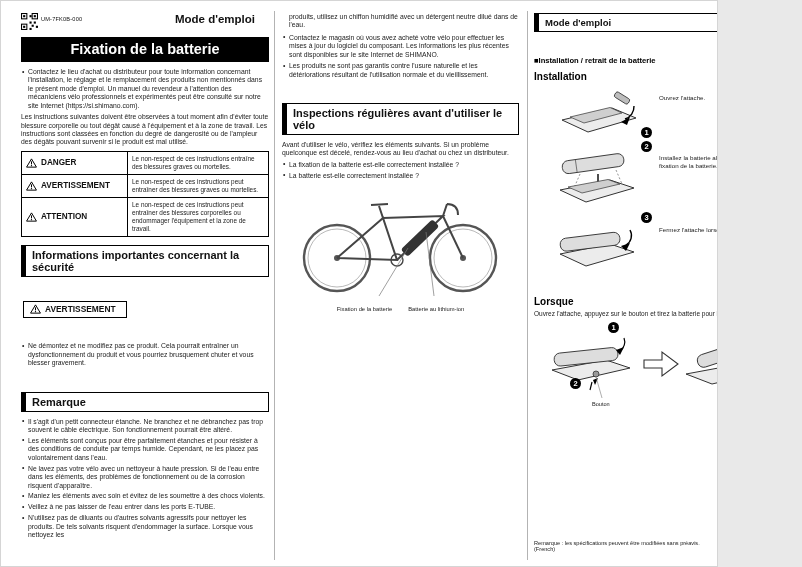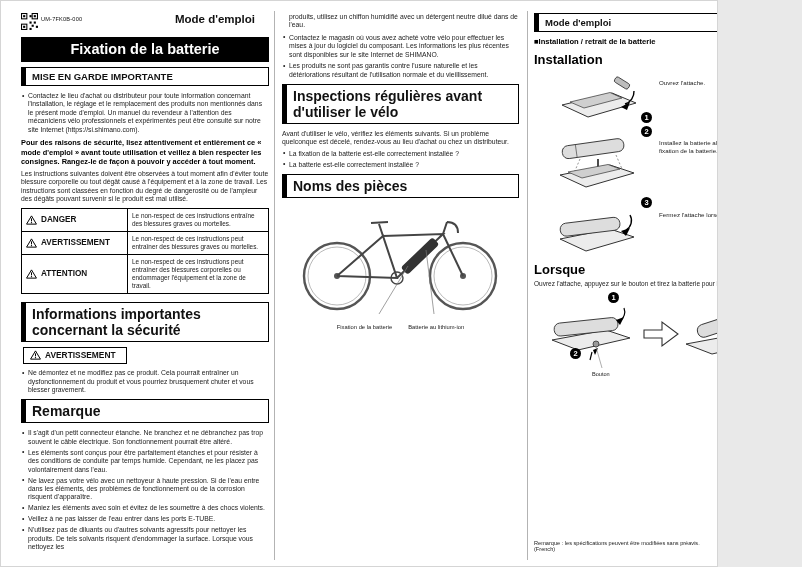--- a/index.html
+++ b/index.html
@@ -17,46 +17,46 @@
   .topbar { display:flex; align-items:flex-start; height:20px; }
   .doc-code { font-size:5.6px; margin-left:3px; margin-top:3px; letter-spacing:.2px; }
   .mode-label { margin-left:auto; margin-right:14px; font-weight:bold; font-size:11.5px; }
 
   .title-banner { margin-top:4px; background:#000; color:#fff; text-align:center;
                   font-weight:bold; font-size:14.5px; padding:4px 0 5px; }
 
   .sec-head { border:1px solid #000; border-left:5px solid #000; font-weight:bold;
               padding:3px 5px 3px 6px; background:#fff; }
   .h-big { font-size:9.5px; }
-  .h-std { font-size:14px; }
+  .h-std { font-size:11px; }
 
   .para { font-size:6.8px; line-height:1.24; color:#222; }
   .bold-safety { font-weight:bold; font-size:7.4px; line-height:1.3; color:#000; }
   .bullet { position:relative; padding-left:7px; font-size:6.8px; line-height:1.24; color:#222; }
   .bullet::before { content:"•"; position:absolute; left:1px; top:-0.5px; }
   .indent { padding-left:7px; }
 
   table.hazard { border-collapse:collapse; width:100%;padding-left:23px; }
   table.hazard td { border:1px solid #000; padding:3px 4px; vertical-align:middle; }
   td.hz-label { width:106px; }
   .hz-label-inner { display:flex; align-items:center; gap:4px; font-weight:bold; font-size:8.2px; }
   td.hz-text { font-size:6.4px; line-height:1.25; color:#222; }
   .warn-tri { width:11px; height:10px; flex:0 0 auto; }
 
   .warn-box { display:inline-flex; align-items:center; gap:4px; border:1px solid #000;
               padding:2.5px 10px 2.5px 6px; font-weight:bold; font-size:8.4px; margin-left:2px; }.mt3{margin-top:3px}.mt4{margin-top:4px}.mt6{margin-top:6px}
-  .mt8{margin-top:5px}.mt12{margin-top:8px}
+  .mt8{margin-top:24px}.mt12{margin-top:8px}
   .stack > .bullet { margin-bottom:2.5px; }
 
   .fig-wrap { text-align:center; margin-top:4px; }
   .fig-caption-row { display:flex; justify-content:center; gap:16px; font-size:5.8px;
                      color:#222; margin-top:0; }
 
   .sub-bold { font-weight:bold; font-size:7.6px; color:#000; }
-  .small-bold { font-weight:bold; font-size:13px; color:#000; }
+  .small-bold { font-weight:bold; font-size:10px; color:#000; }
 
   .step-row { display:flex; gap:10px; padding-left:20px; }
   .step-fig { position:relative; width:95px; flex:0 0 auto; }
   .step-cap { font-size:6.2px; line-height:1.32; width:132px; padding-top:8px; color:#222; }
   .badge { position:absolute; width:11px; height:11px; border-radius:50%; background:#000;
            color:#fff; font-size:7.5px; font-weight:bold; display:flex; align-items:center;
            justify-content:center; line-height:1; }
   #removal-fig { position:relative; width:235px; height:92px; margin-left:10px; margin-top:4px; }
   #bouton-label { position:absolute; left:48px; top:79px; font-size:5.6px; color:#222; }
   #footer-note { position:absolute; left:533px; top:539px; font-size:5.6px; color:#222; }
@@ -88,25 +88,23 @@
           <rect x="10" y="11" width="2" height="2" fill="#000"></rect>
         <rect x="14" y="12" width="2" height="2" fill="#000"></rect>
           <rect x="8" y="14" width="2" height="2" fill="#000"></rect>
       </svg>
       <span class="doc-code">UM-7FK0B-000</span>
       <span class="mode-label">Mode d'emploi</span>
     </div>
 
     <div class="title-banner">Fixation de la batterie</div>
 
-    <div class="sec-head h-big mt8">MISE EN GARDE IMPORTANTE</div>
 
     <div class="bullet mt6">Contactez le lieu d'achat ou distributeur pour toute information concernant l'installation, le réglage et le remplacement des produits non mentionnés dans le présent mode d'emploi. Un manuel du revendeur à l'attention des mécaniciens vélo professionnels et expérimentés peut être consulté sur notre site Internet (https://si.shimano.com).</div>
 
-    <div class="bold-safety mt4">Pour des raisons de sécurité, lisez attentivement et entièrement ce « mode d'emploi » avant toute utilisation et veillez à bien respecter les consignes. Rangez-le de façon à pouvoir y accéder à tout moment.</div>
 
     <div class="para mt3">Les instructions suivantes doivent être observées à tout moment afin d'éviter toute blessure corporelle ou tout dégât causé à l'équipement et à la zone de travail. Les instructions sont classées en fonction du degré de dangerosité ou de l'ampleur des dégâts pouvant survenir si le produit est mal utilisé.</div>
 
     <table class="hazard mt4">
       <tbody>
           <tr>
         <td class="hz-label">
           <span class="hz-label-inner">
             <svg class="warn-tri" viewBox="0 0 20 18">
                   <path d="M10 1.5 L19 16.5 H1 Z" fill="#fff" stroke="#000" stroke-width="1.8"></path>
@@ -181,21 +179,20 @@
 
     <div class="sec-head h-std mt8">Inspections régulières avant d'utiliser le vélo</div>
 
     <div class="para mt6">Avant d'utiliser le vélo, vérifiez les éléments suivants. Si un problème quelconque est décelé, rendez-vous au lieu d'achat ou chez un distributeur.</div>
 
     <div class="stack mt3">
       <div class="bullet">La fixation de la batterie est-elle correctement installée ?</div>
       <div class="bullet">La batterie est-elle correctement installée ?</div>
     </div>
 
-    <div class="sec-head h-std mt8">Noms des pièces</div>
 
     <div class="fig-wrap">
       <svg width="212" height="118" viewBox="0 0 212 118">
         <circle cx="42" cy="74" r="33" fill="none" stroke="#555" stroke-width="2.4"></circle>
         <circle cx="42" cy="74" r="29" fill="none" stroke="#999" stroke-width="0.7"></circle>
         <circle cx="42" cy="74" r="3" fill="#555"></circle>
         <circle cx="168" cy="74" r="33" fill="none" stroke="#555" stroke-width="2.4"></circle>
         <circle cx="168" cy="74" r="29" fill="none" stroke="#999" stroke-width="0.7"></circle>
         <circle cx="168" cy="74" r="3" fill="#555"></circle>
         <path d="M42,74 L102,76 L88,34 L42,74" fill="none" stroke="#444" stroke-width="2"></path>

